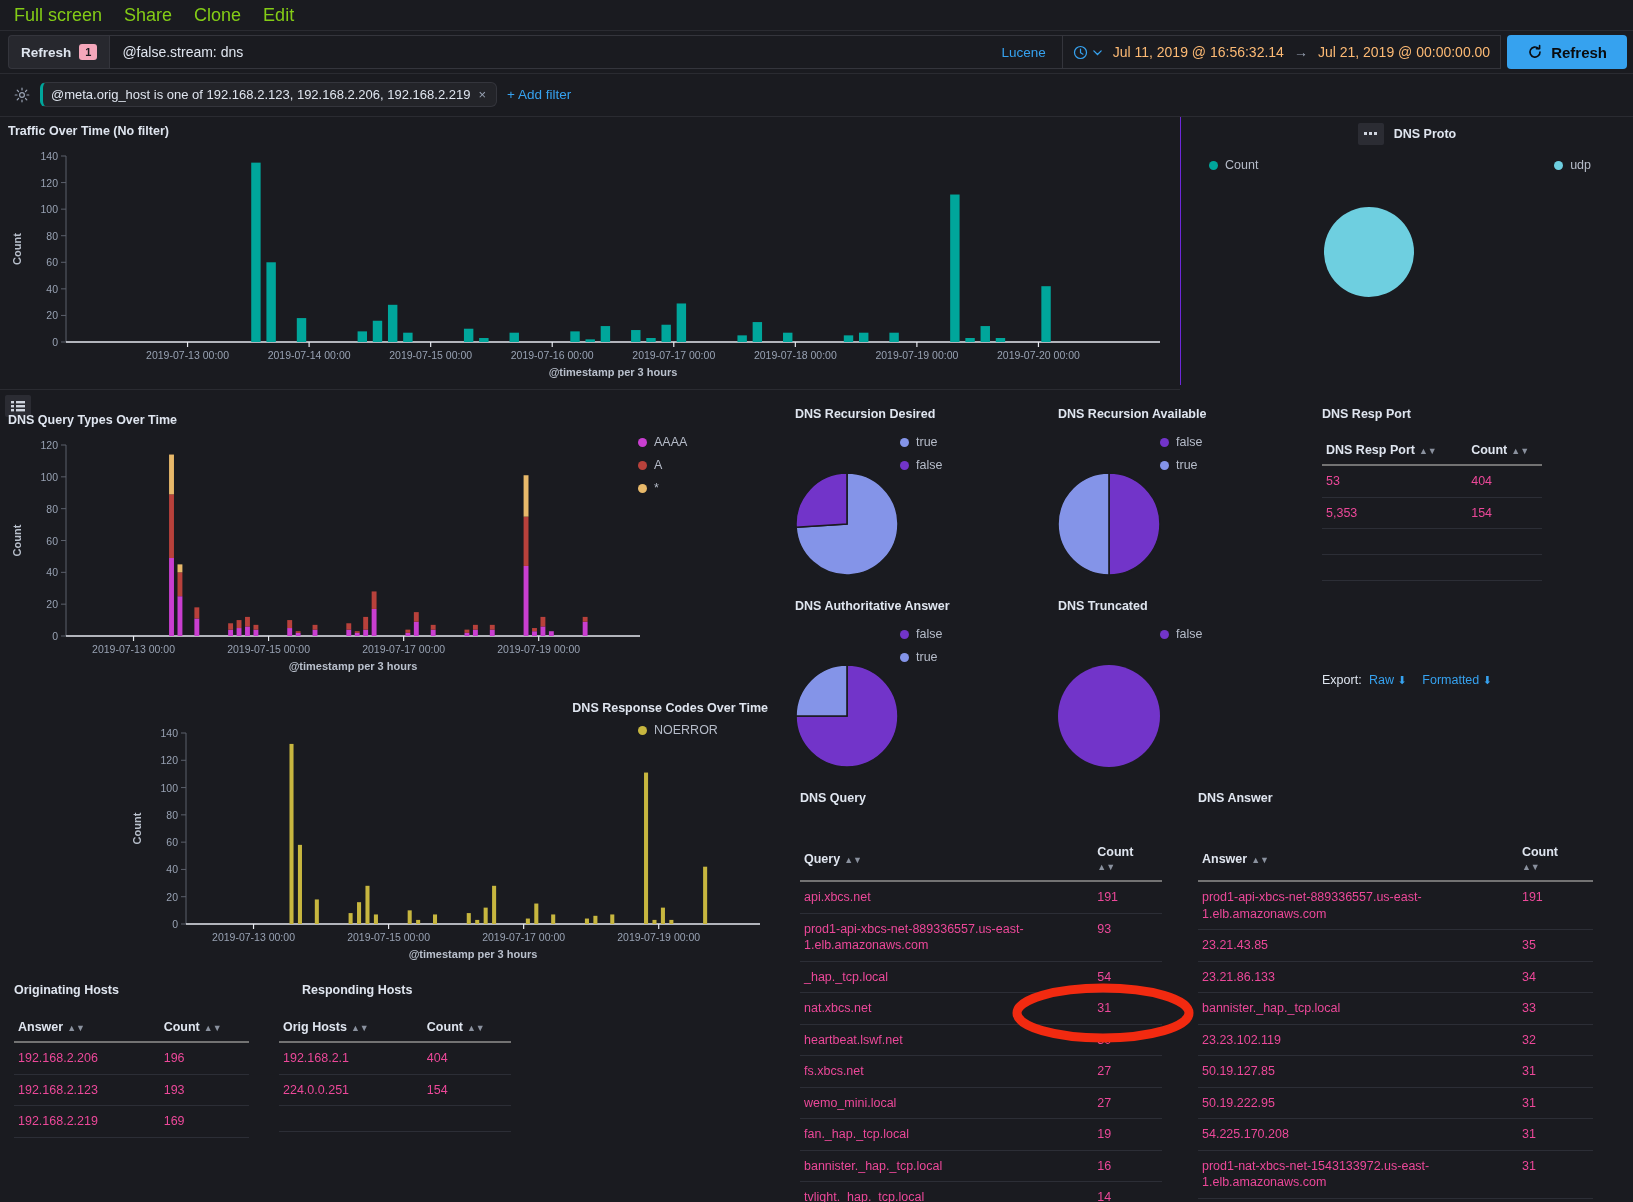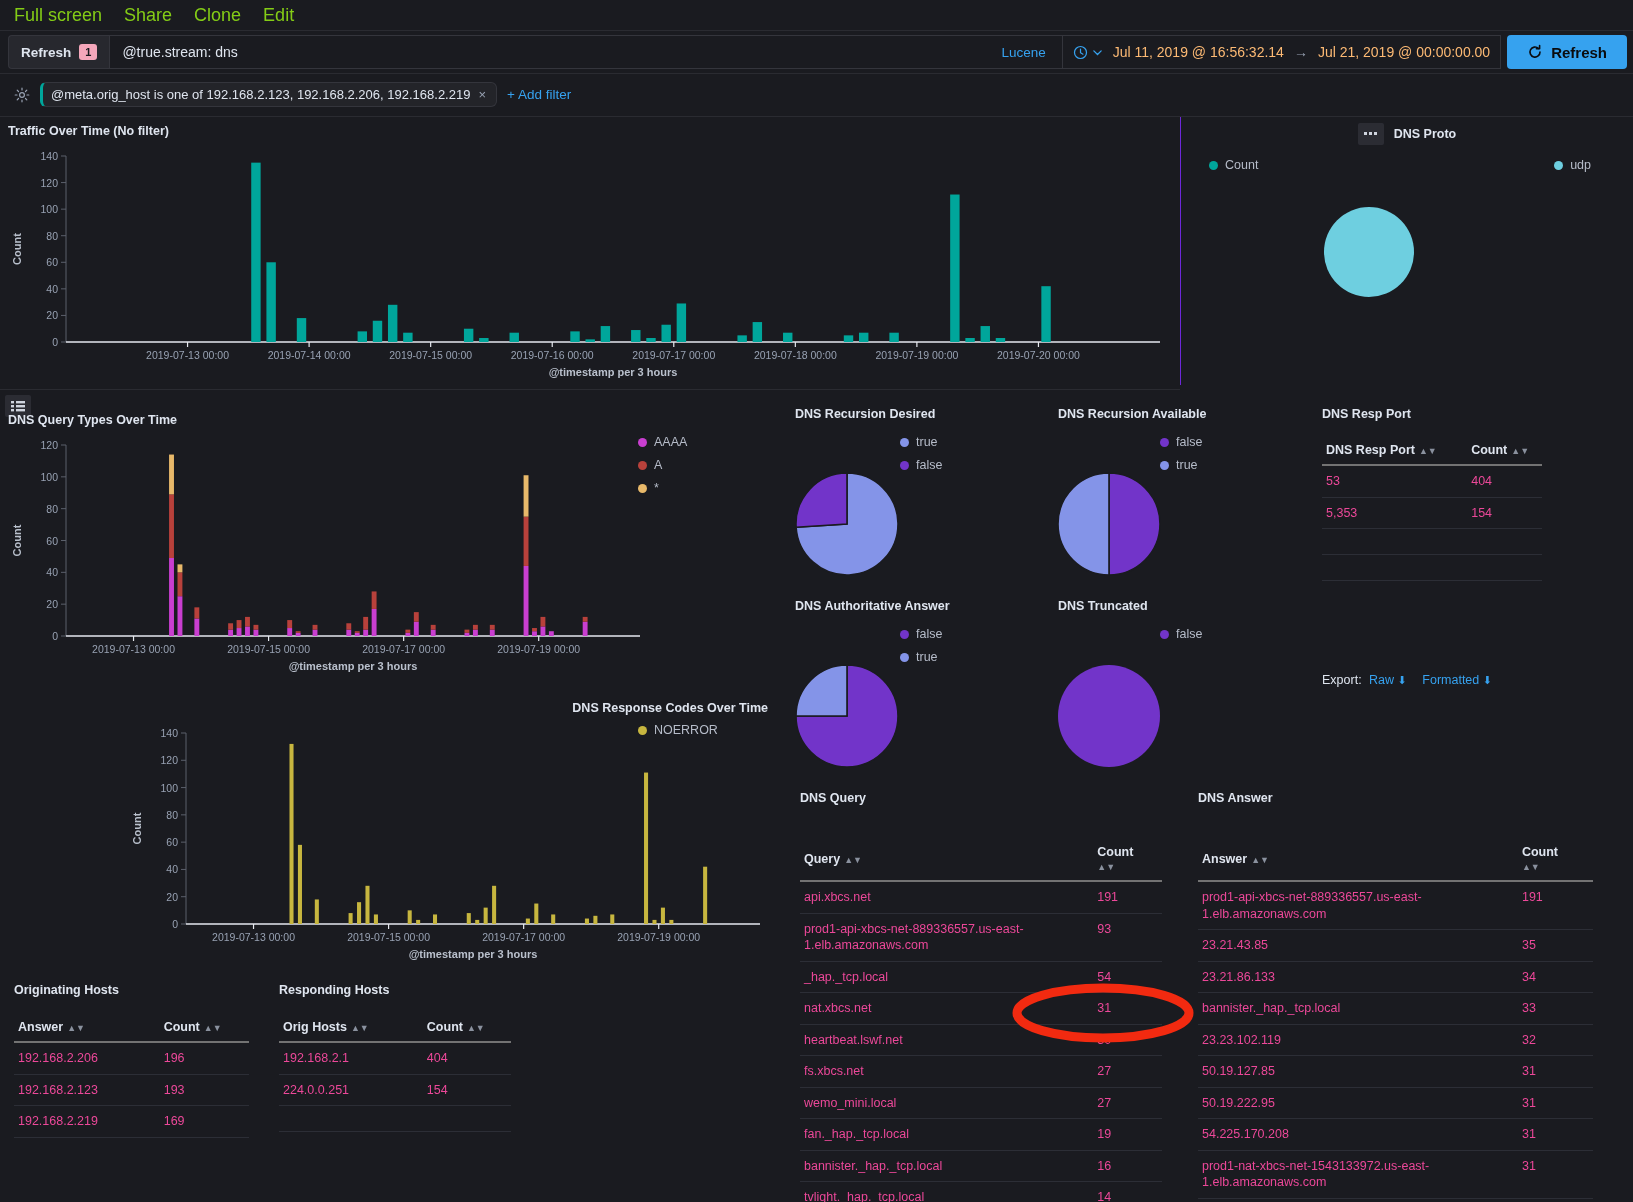--- a/index.html
+++ b/index.html
@@ -138,21 +138,21 @@
   <span class="navlink">Clone</span>
   <span class="navlink">Edit</span>
 </div>
 
 <div class="querybar">
   <div class="filters-btn">
     <span>Refresh</span>
     <span class="filters-badge">1</span>
   </div>
   <div class="query-input">
-    <span>@true.stream: dns</span>
+    <span>@false.stream: dns</span>
     <span class="query-lucene">Lucene</span>
   </div>
   <div class="datepicker">
     <span class="dp-clock">
       <svg width="15" height="15" viewBox="0 0 16 16">
           <circle cx="8" cy="8" r="6.4" fill="none" stroke="#36a2ef" stroke-width="1.3"></circle>
           <path d="M8 4.4V8.2l2.6 1.6" fill="none" stroke="#36a2ef" stroke-width="1.3" stroke-linecap="round"></path>
         </svg>
       <svg width="11" height="11" viewBox="0 0 12 12">
           <path d="M2 4.2L6 8.2l4-4" fill="none" stroke="#36a2ef" stroke-width="1.4" stroke-linecap="round"></path>
@@ -481,21 +481,21 @@
           </tr>
           <tr>
             <td style="width: 62%;">192.168.2.219</td>
             <td>169</td>
           </tr>
         </tbody>
     </table>
   </div>
 
   <div class="region" style="left:279px; top:866px; width:232px;">
-    <div class="panel-title" style="margin-bottom:19px;">Responding Hosts</div>
+    <div class="panel-title" style="margin-bottom:19px;margin-left:23px;">Responding Hosts</div>
     <table class="kbn">
       <thead>
           <tr>
         <th style="width:62%"><span>Orig Hosts</span><span class="sorticon">▲▼</span></th>
         <th><span>Count</span><span class="sorticon">▲▼</span></th>
       </tr>
         </thead>
       <tbody id="tbody-resp-hosts">
           <tr>
             <td style="width: 62%;">192.168.2.1</td>

